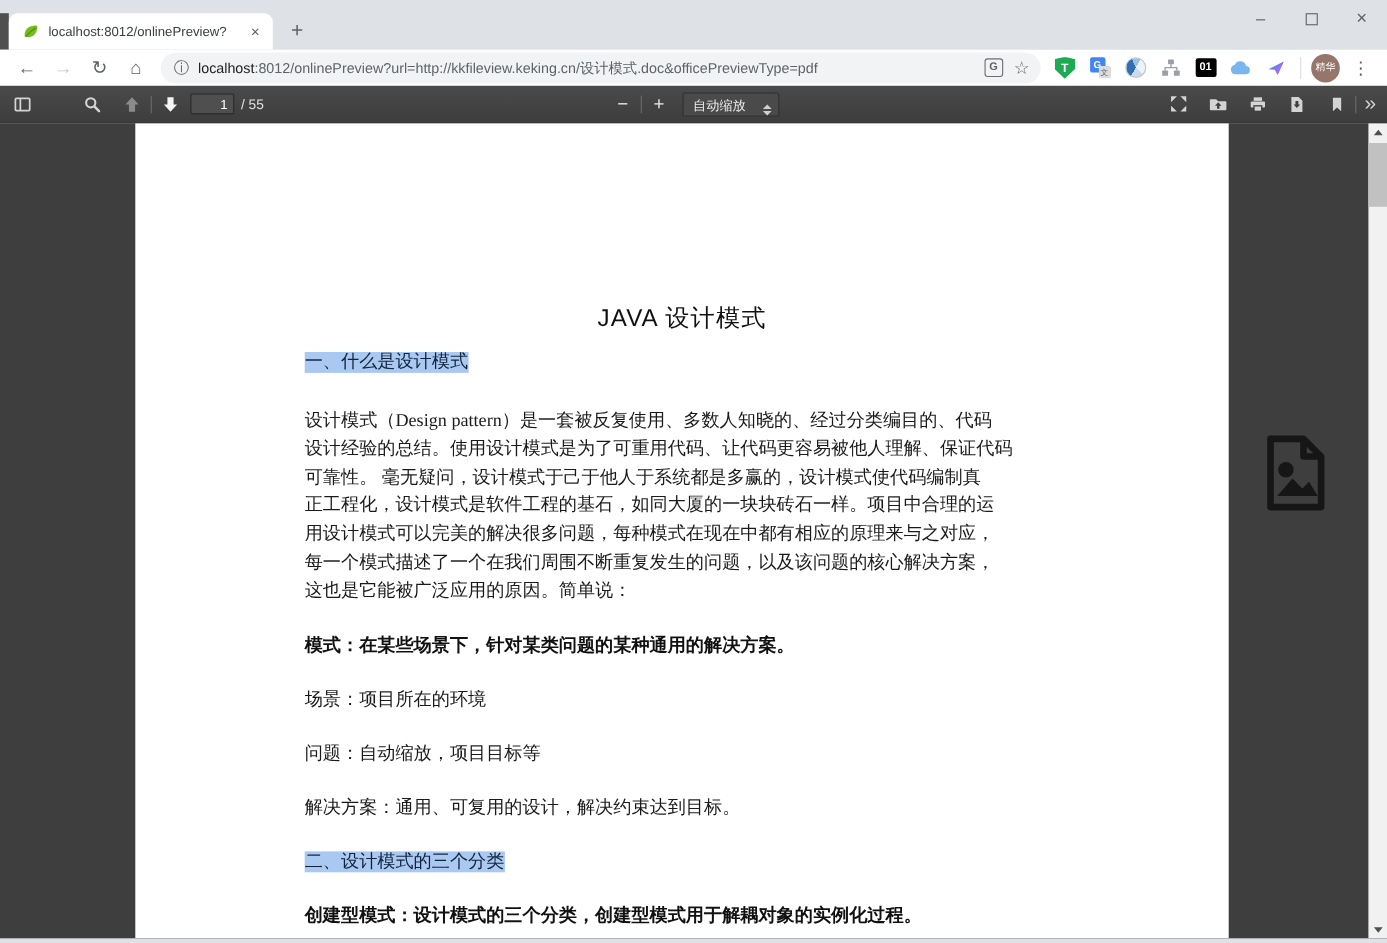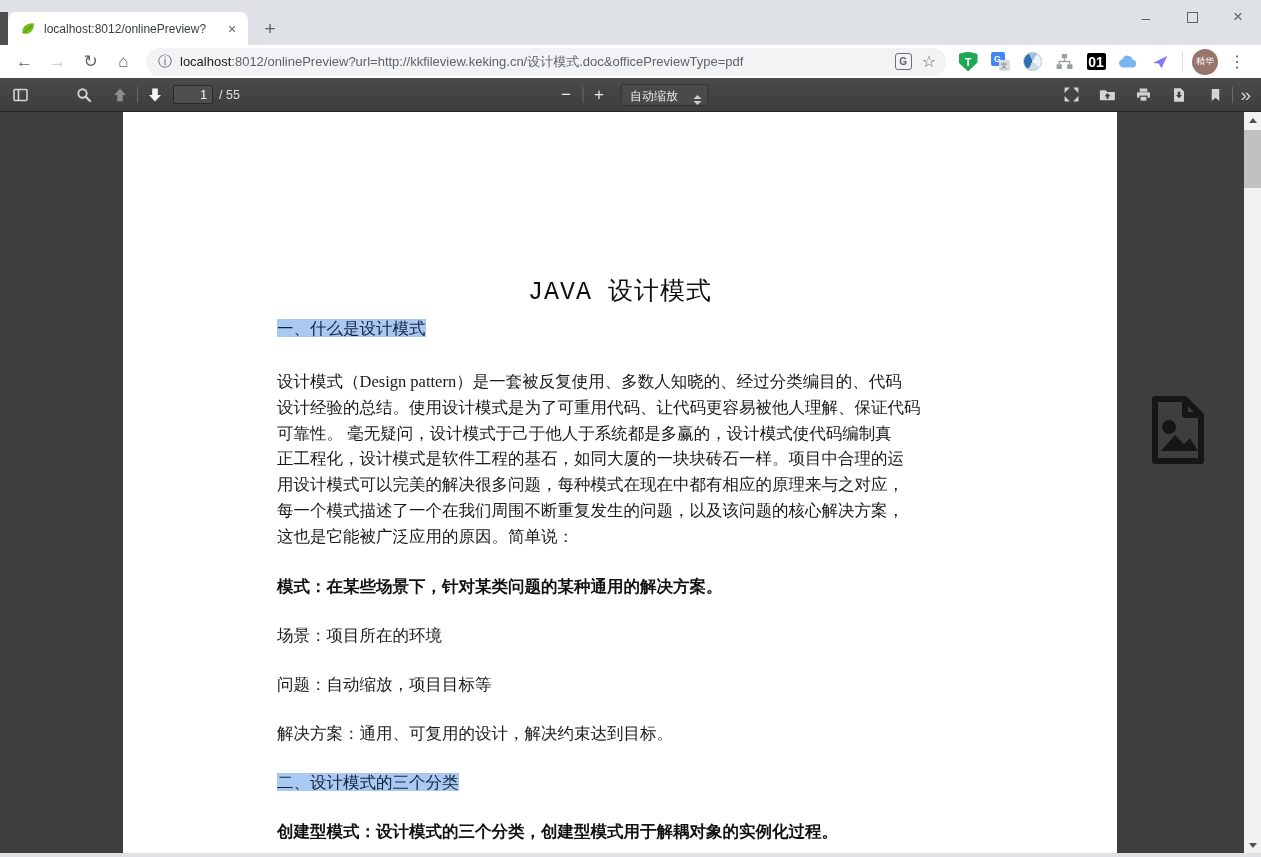--- a/index.html
+++ b/index.html
@@ -41,21 +41,21 @@
   .shield { width:19px; height:20px; background:#1eaa52; clip-path:polygon(50% 0,100% 12%,100% 55%,50% 100%,0 55%,0 12%);
             display:flex; align-items:center; justify-content:center; color:#fff; font-weight:bold; font-size:11px; }
   .tr-ext { position:relative; width:19px; height:19px; }
   .tr-ext .blue { position:absolute; left:0; top:0; width:14px; height:14px; background:#4285f4; border-radius:2px;
                   color:#fff; font-size:9px; font-weight:bold; display:flex; align-items:center; justify-content:center; }
   .tr-ext .gray { position:absolute; right:0; bottom:0; width:11px; height:11px; background:#dadce0; border-radius:2px;
                   color:#5f6368; font-size:7px; display:flex; align-items:center; justify-content:center; }
   .swirl { width:19px; height:19px; border-radius:50%;
            background:conic-gradient(from 210deg,#2f6fb2 0 35%,#9fc0dd 35% 50%,#eef3f7 50% 78%,#cddbe8 78% 100%);
            border:1px solid #b9c6d2; }
-  .badge01 { width:19px; height:17px; background:#000; color:#fff; font-size:14px; font-weight:bold;
+  .badge01 { width:19px; height:17px; background:#000; color:#fff; font-size:10px; font-weight:bold;
              display:flex; align-items:center; justify-content:center; border-radius:2px; }
   .avatar { width:26px; height:26px; border-radius:50%; background:#96756a; color:#fff; font-size:9px;
             display:flex; align-items:center; justify-content:center; letter-spacing:0; }
   .vsep-light { width:1px; height:20px; background:#dadce0; margin:0 6px; }
   .kebab { color:#5f6368; font-size:16px; }
 
   
   .pdf-toolbar { height:34px; background:linear-gradient(#4a4a4a,#3d3d3d); border-bottom:1px solid #262626;
                  display:flex; align-items:center; position:relative; color:#d4d4d4; }
   .tb-btn { width:28px; height:26px; display:flex; align-items:center; justify-content:center; cursor:pointer; }
@@ -71,24 +71,24 @@
   .spin { display:flex; flex-direction:column; gap:2px; }
   .spin i { width:0; height:0; border-left:4px solid transparent; border-right:4px solid transparent; }
   .spin .up { border-bottom:4px solid #cfcfcf; }
   .spin .dn { border-top:4px solid #cfcfcf; }
   .right-group { position:absolute; right:6px; display:flex; align-items:center; }
   .chevrons { font-size:19px; color:#d4d4d4; padding:0 4px; line-height:1; }
 
   
   .viewer { position:relative; height:741px; background:#3e3e3e; overflow:hidden; }
   .page { position:absolute; left:123px; top:0; width:994px; height:741px; background:#fff; }
-  .doc-title { position:absolute; left:0; top:162px; width:100%; text-align:center; font-family:Liberation Mono, monospace;
-               font-size:25px; color:#111; letter-spacing:1px; }
+  .doc-title { position:absolute; left:0; top:162px; width:100%; text-align:center; font-family:Liberation Sans, sans-serif;
+               font-size:22px; color:#111; letter-spacing:1px; }
   .hl { background:#a9c9f3; }
-  .h-line { position:absolute; left:154px; font-family:Liberation Sans, sans-serif; font-size:16.5px; color:#13233a; }
+  .h-line { position:absolute; left:154px; font-family:Liberation Mono, monospace; font-size:16.5px; color:#13233a; }
   .h1 { top:206px; } .h2 { top:660px; }
   .para { position:absolute; left:154px; top:257px; width:697px; font-family:"Liberation Serif","DejaVu Serif",serif;
           font-size:16.5px; line-height:25.8px; color:#1a1a1a; text-align:justify; }
   .b-line { position:absolute; left:154px; font-family:"Liberation Sans","DejaVu Sans",sans-serif; font-weight:bold;
             font-size:16.5px; color:#111; }
   .n-line { position:absolute; left:154px; font-family:"Liberation Serif","DejaVu Serif",serif; font-size:16.5px; color:#1a1a1a; }
   .y-466 { top:464px; } .y-515 { top:513px; } .y-564 { top:562px; } .y-613 { top:611px; } .y-711 { top:709px; }
 
   .img-float { position:absolute; left:1141px; top:281px; width:72px; height:76px; cursor:pointer; }
 

